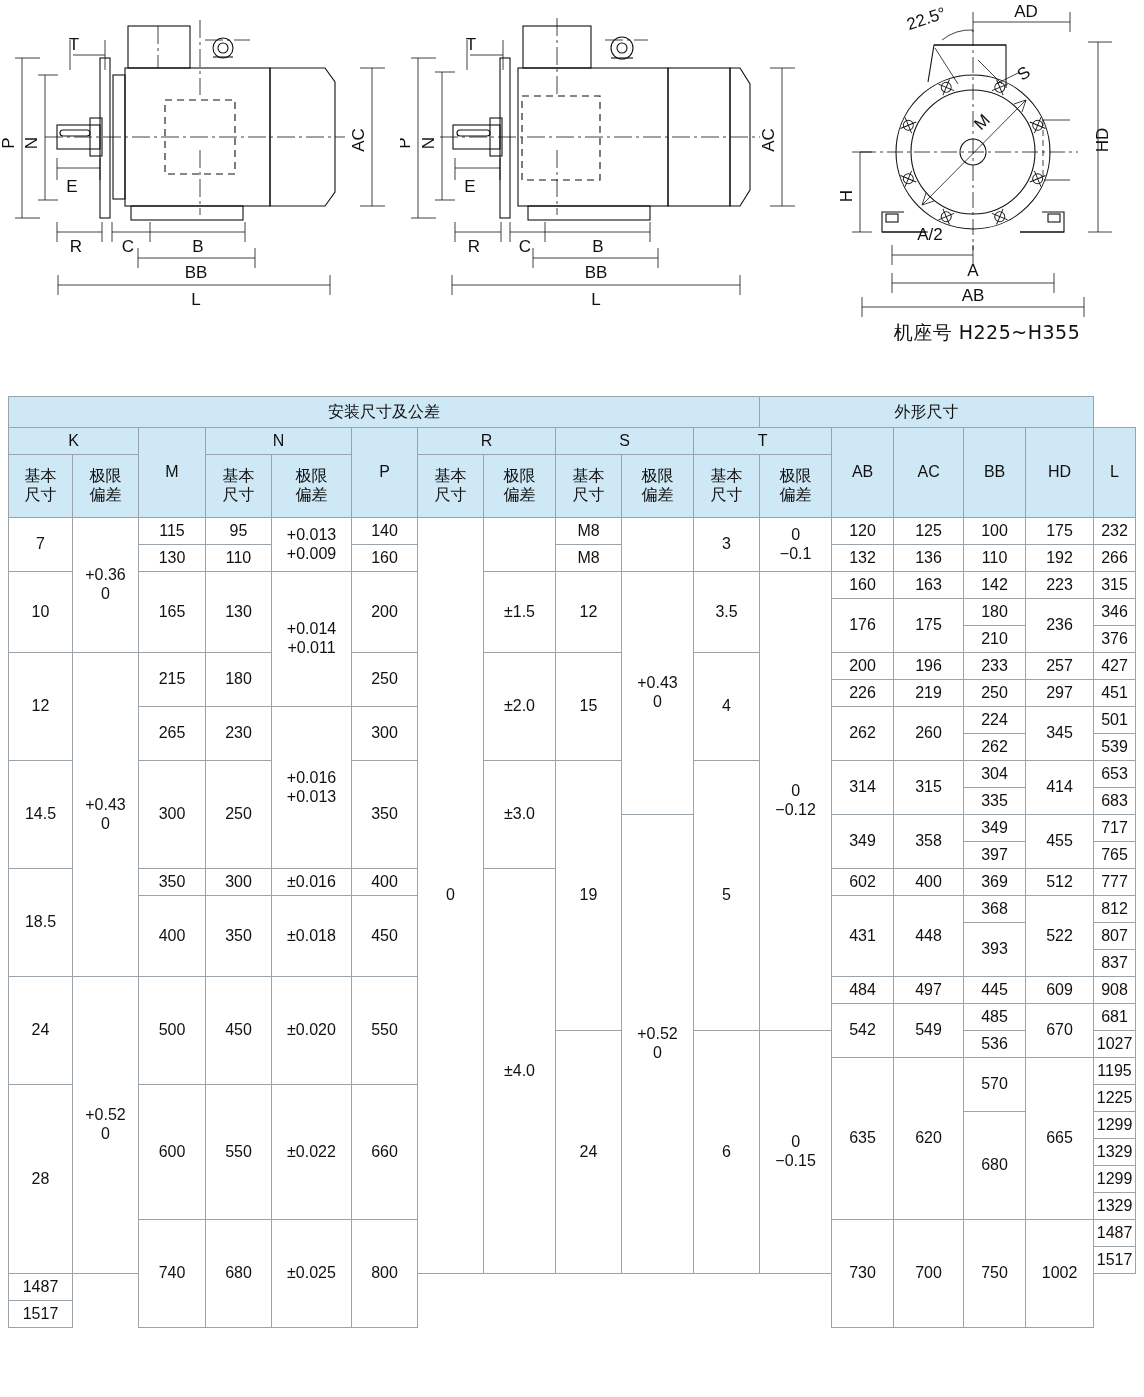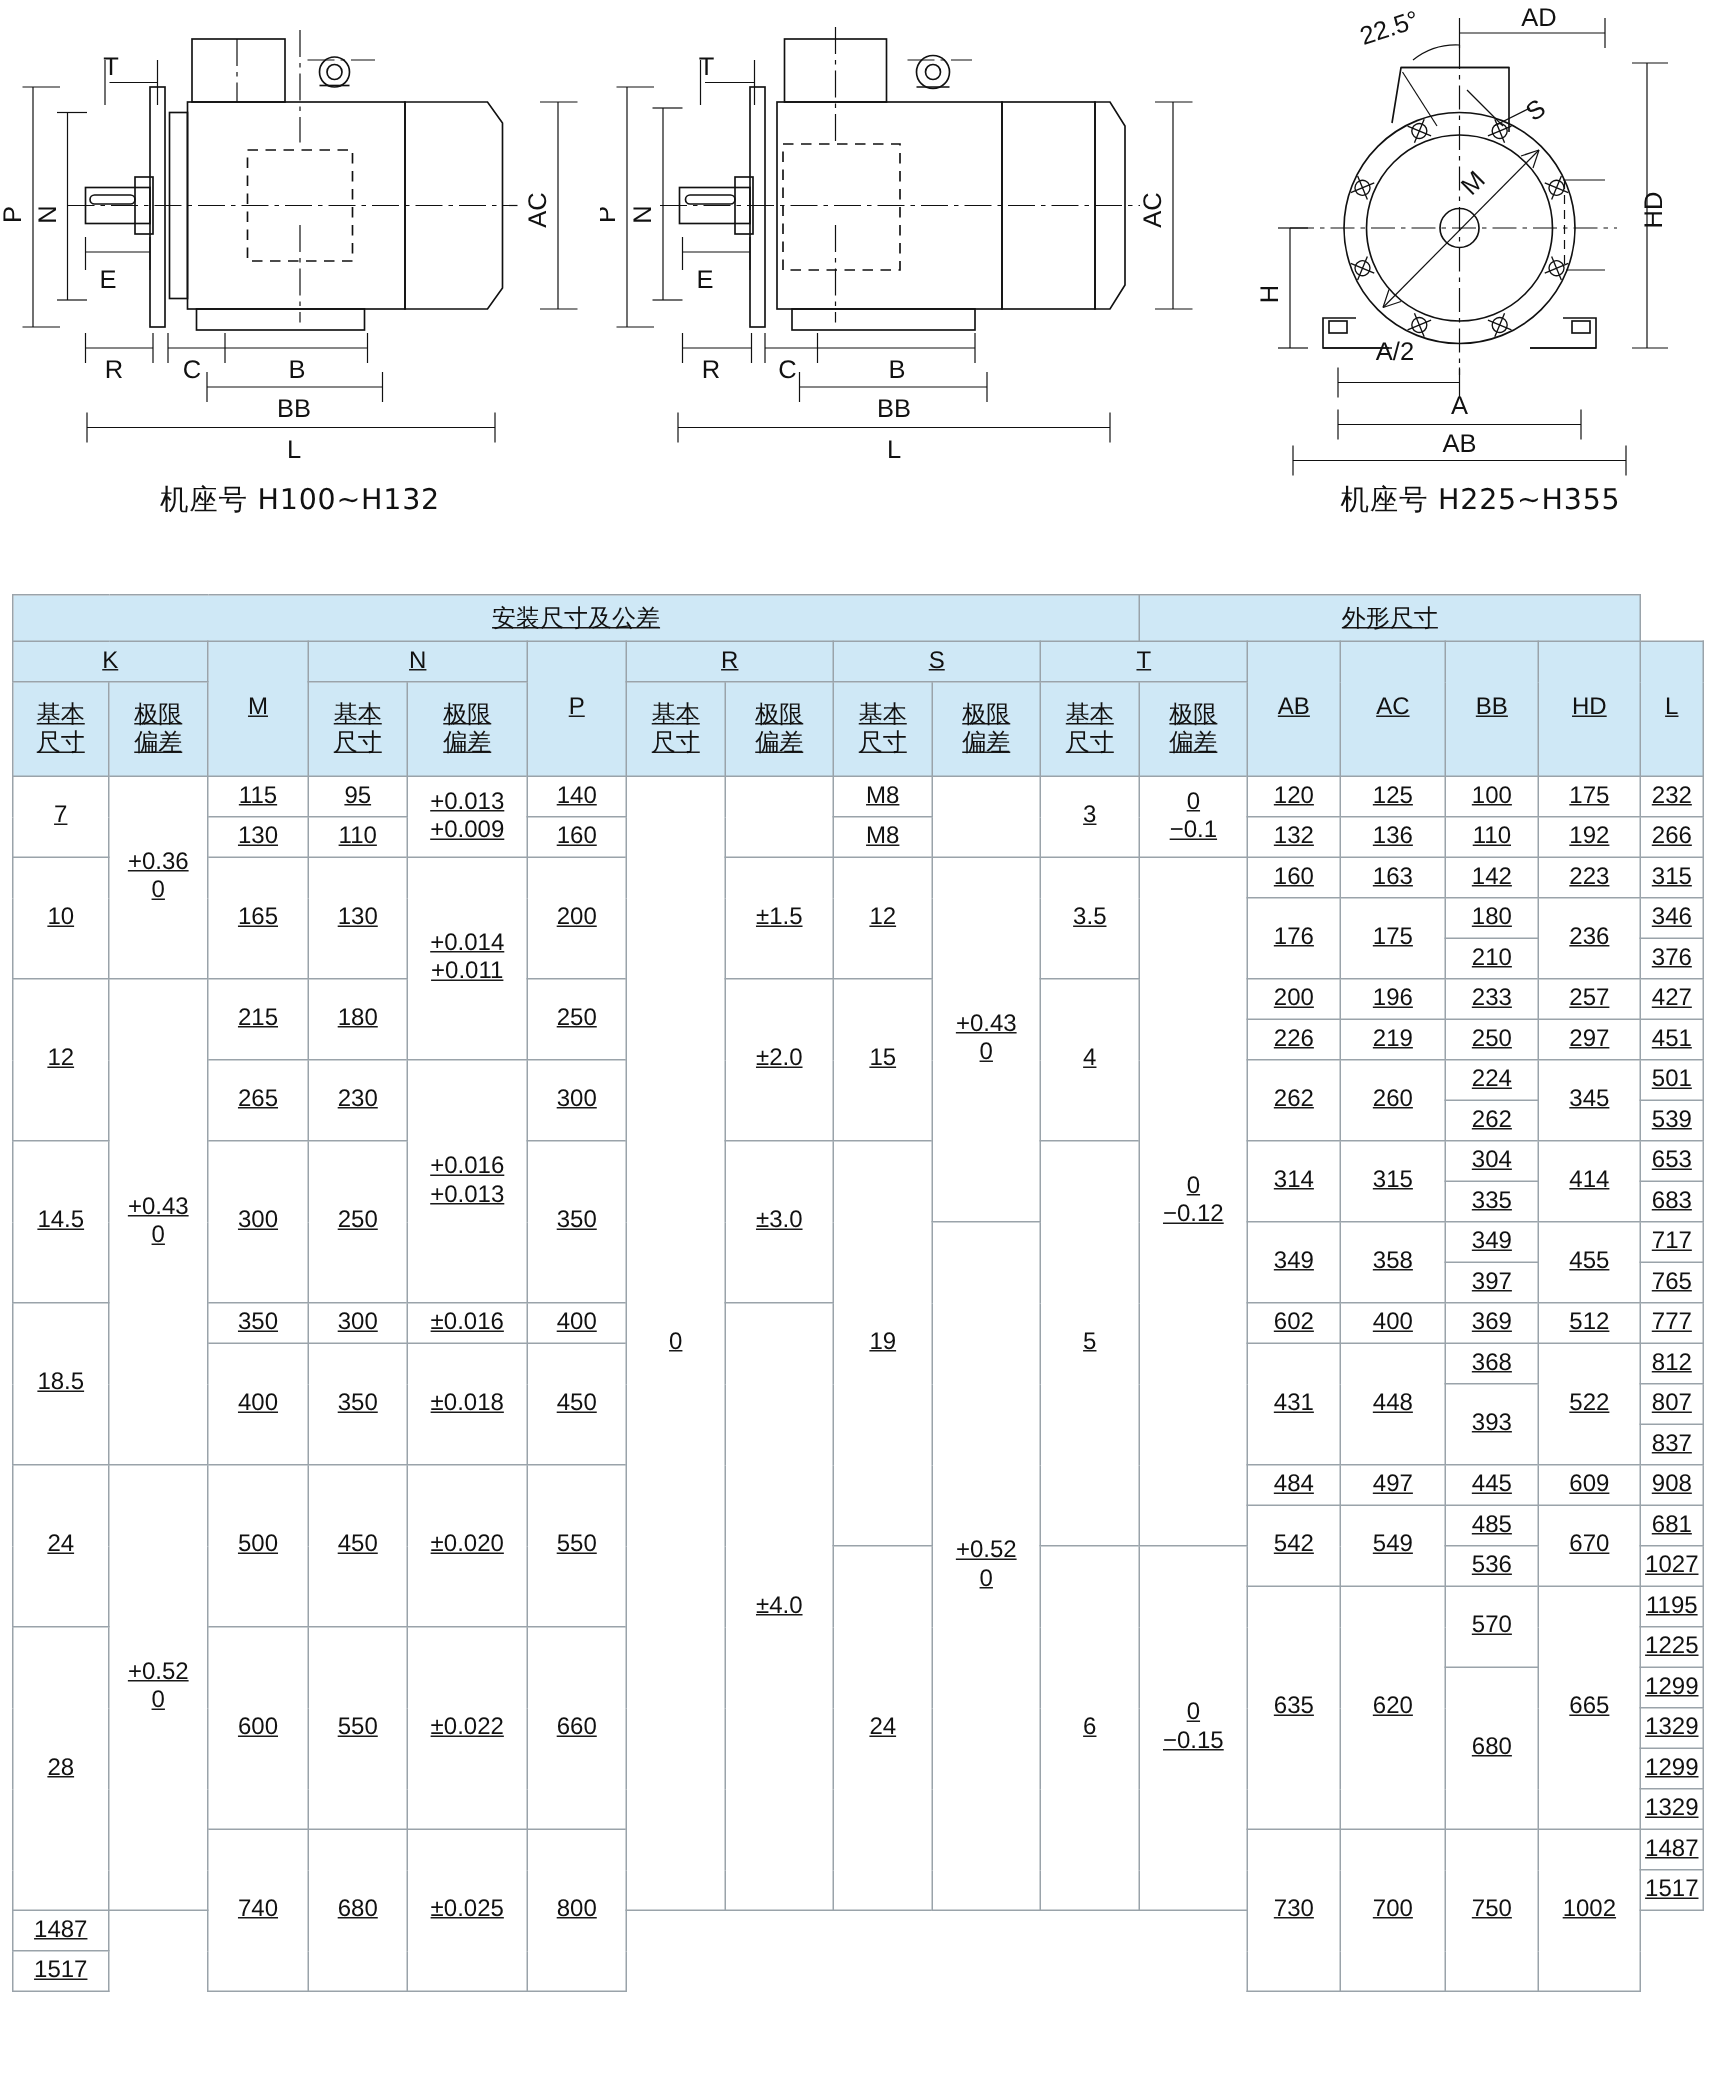--- a/index.html
+++ b/index.html
@@ -17,21 +17,21 @@
   .cap{
     position:absolute;width:100%;text-align:center;top:320px;
     font-size:19px;letter-spacing:.5px;color:#111;
   }
   .dwg1{left:0;width:400px;}
   .dwg2{left:400px;width:420px;}
   .dwg3{left:830px;width:314px;}
 
   
   .tbl{position:absolute;left:8px;top:396px;width:1128px;
-       border-collapse:collapse;table-layout:fixed;text-decoration:underline;}
+       border-collapse:collapse;table-layout:fixed;}
   .tbl td,.tbl th{
     border:1px solid #9aa3aa;
     text-align:center;vertical-align:middle;
     font-size:16px;font-weight:normal;
     padding:0;line-height:1.18;
     color:#111;background:#fff;
   }
   .tbl th{background:#cfe8f6;}
   .hdr-grp{font-size:18px;height:26px;}
   .hdr-top{font-size:18px;height:30px;}
@@ -122,21 +122,20 @@
           <text x="37" y="143" text-anchor="middle" transform="rotate(-90 37 143)">N</text>
           <text x="72" y="192" text-anchor="middle">E</text>
           <text x="364" y="140" text-anchor="middle" transform="rotate(-90 364 140)">AC</text>
           <text x="76" y="252" text-anchor="middle">R</text>
           <text x="128" y="252" text-anchor="middle">C</text>
           <text x="198" y="252" text-anchor="middle">B</text>
           <text x="196" y="278" text-anchor="middle">BB</text>
           <text x="196" y="305" text-anchor="middle">L</text>
         </g>
       </svg>
-      <div class="cap cn">机座号 H100~H132</div>
     </div>
 
     <div class="dwg dwg2">
       <svg width="420" height="320" viewBox="0 0 420 320">
         <g fill="none" stroke="#111" stroke-width="1.1">
           <rect x="100" y="58" width="10" height="160"></rect>
           <rect x="53" y="125" width="47" height="24"></rect>
           <rect x="57" y="130" width="33" height="6" rx="3"></rect>
           <rect x="90" y="118" width="12" height="38"></rect>
           <rect x="118" y="68" width="150" height="138"></rect>

